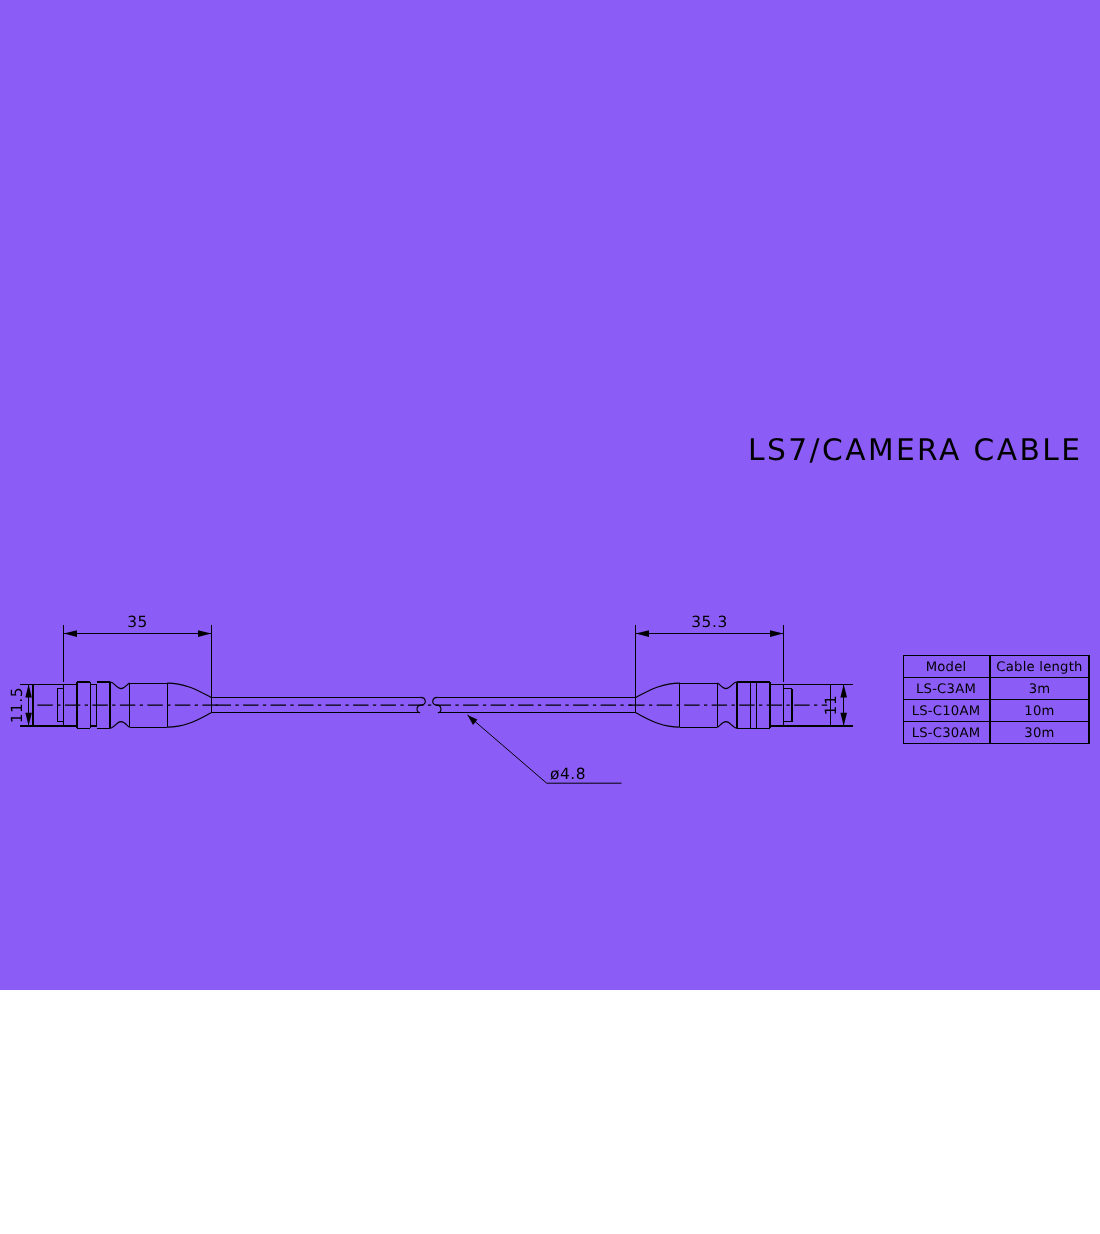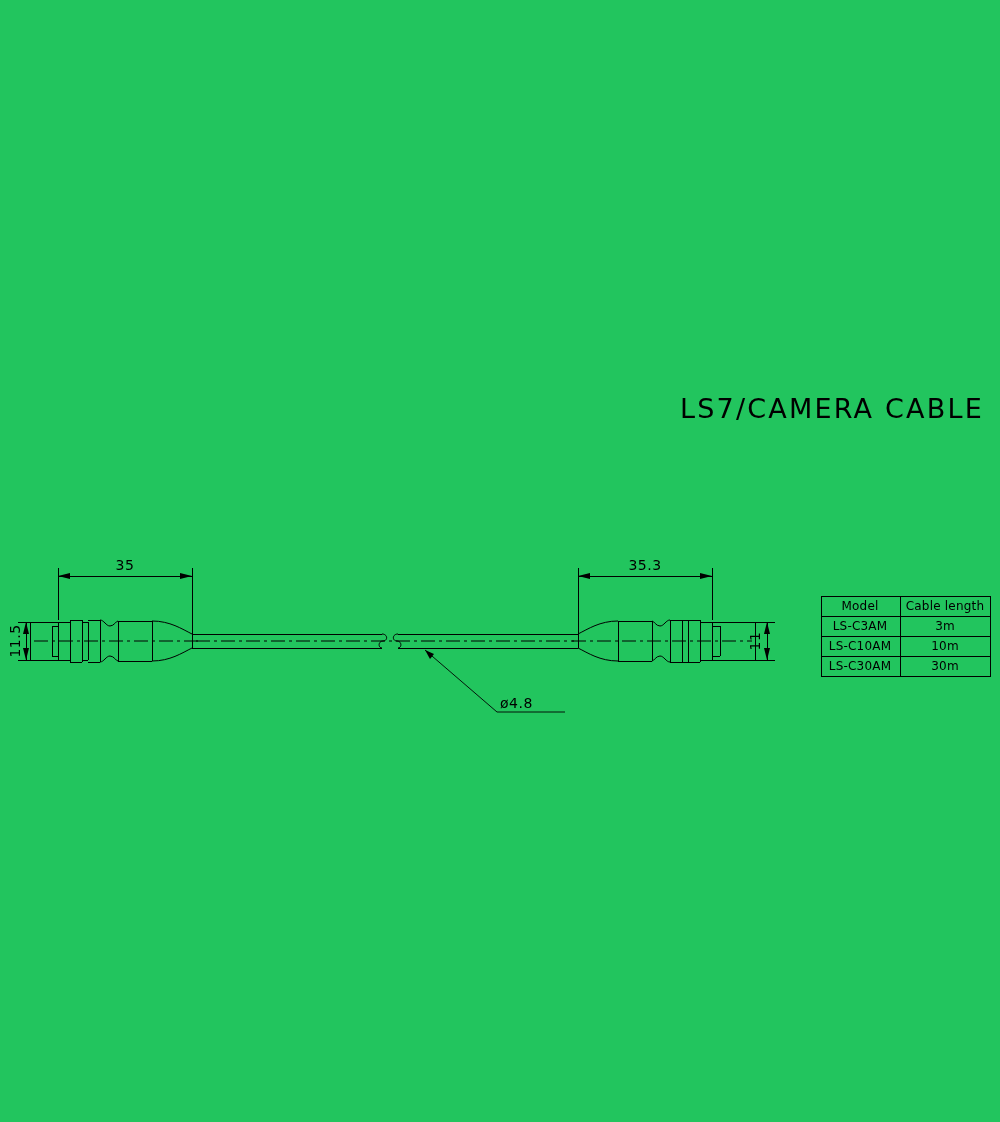--- a/index.html
+++ b/index.html
@@ -7,22 +7,22 @@
     margin: 0;
     padding: 0;
     background: #ffffff;
   }
   body {
     font-family: "DejaVu Sans", sans-serif;
   }
   #sheet {
     position: relative;
     width: 1000px;
-    height: 1122px;
-    background: #22c55e;
+    height: 900px;
+    background: #8b5cf6;
     overflow: hidden;
   }
   #drawing-svg {
     position: absolute;
     left: 0;
     top: 0;
     width: 1000px;
     height: 1122px;
     display: block;
   }

